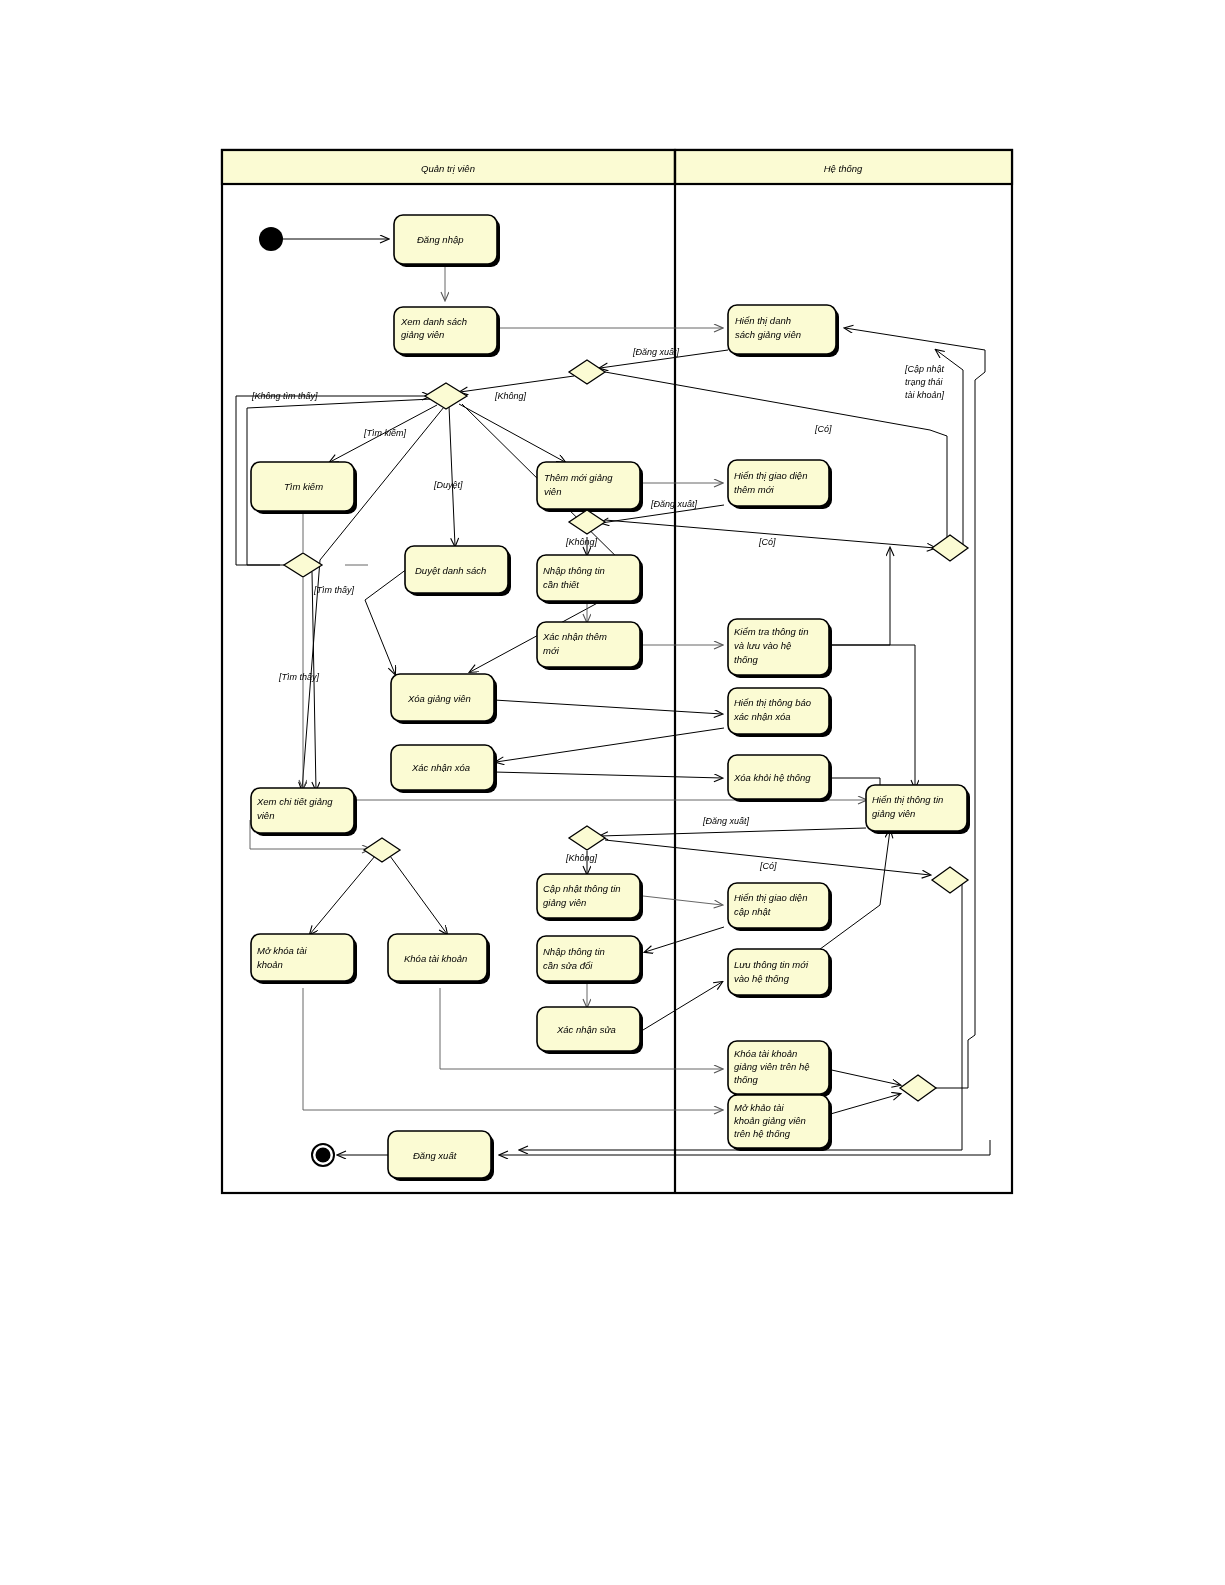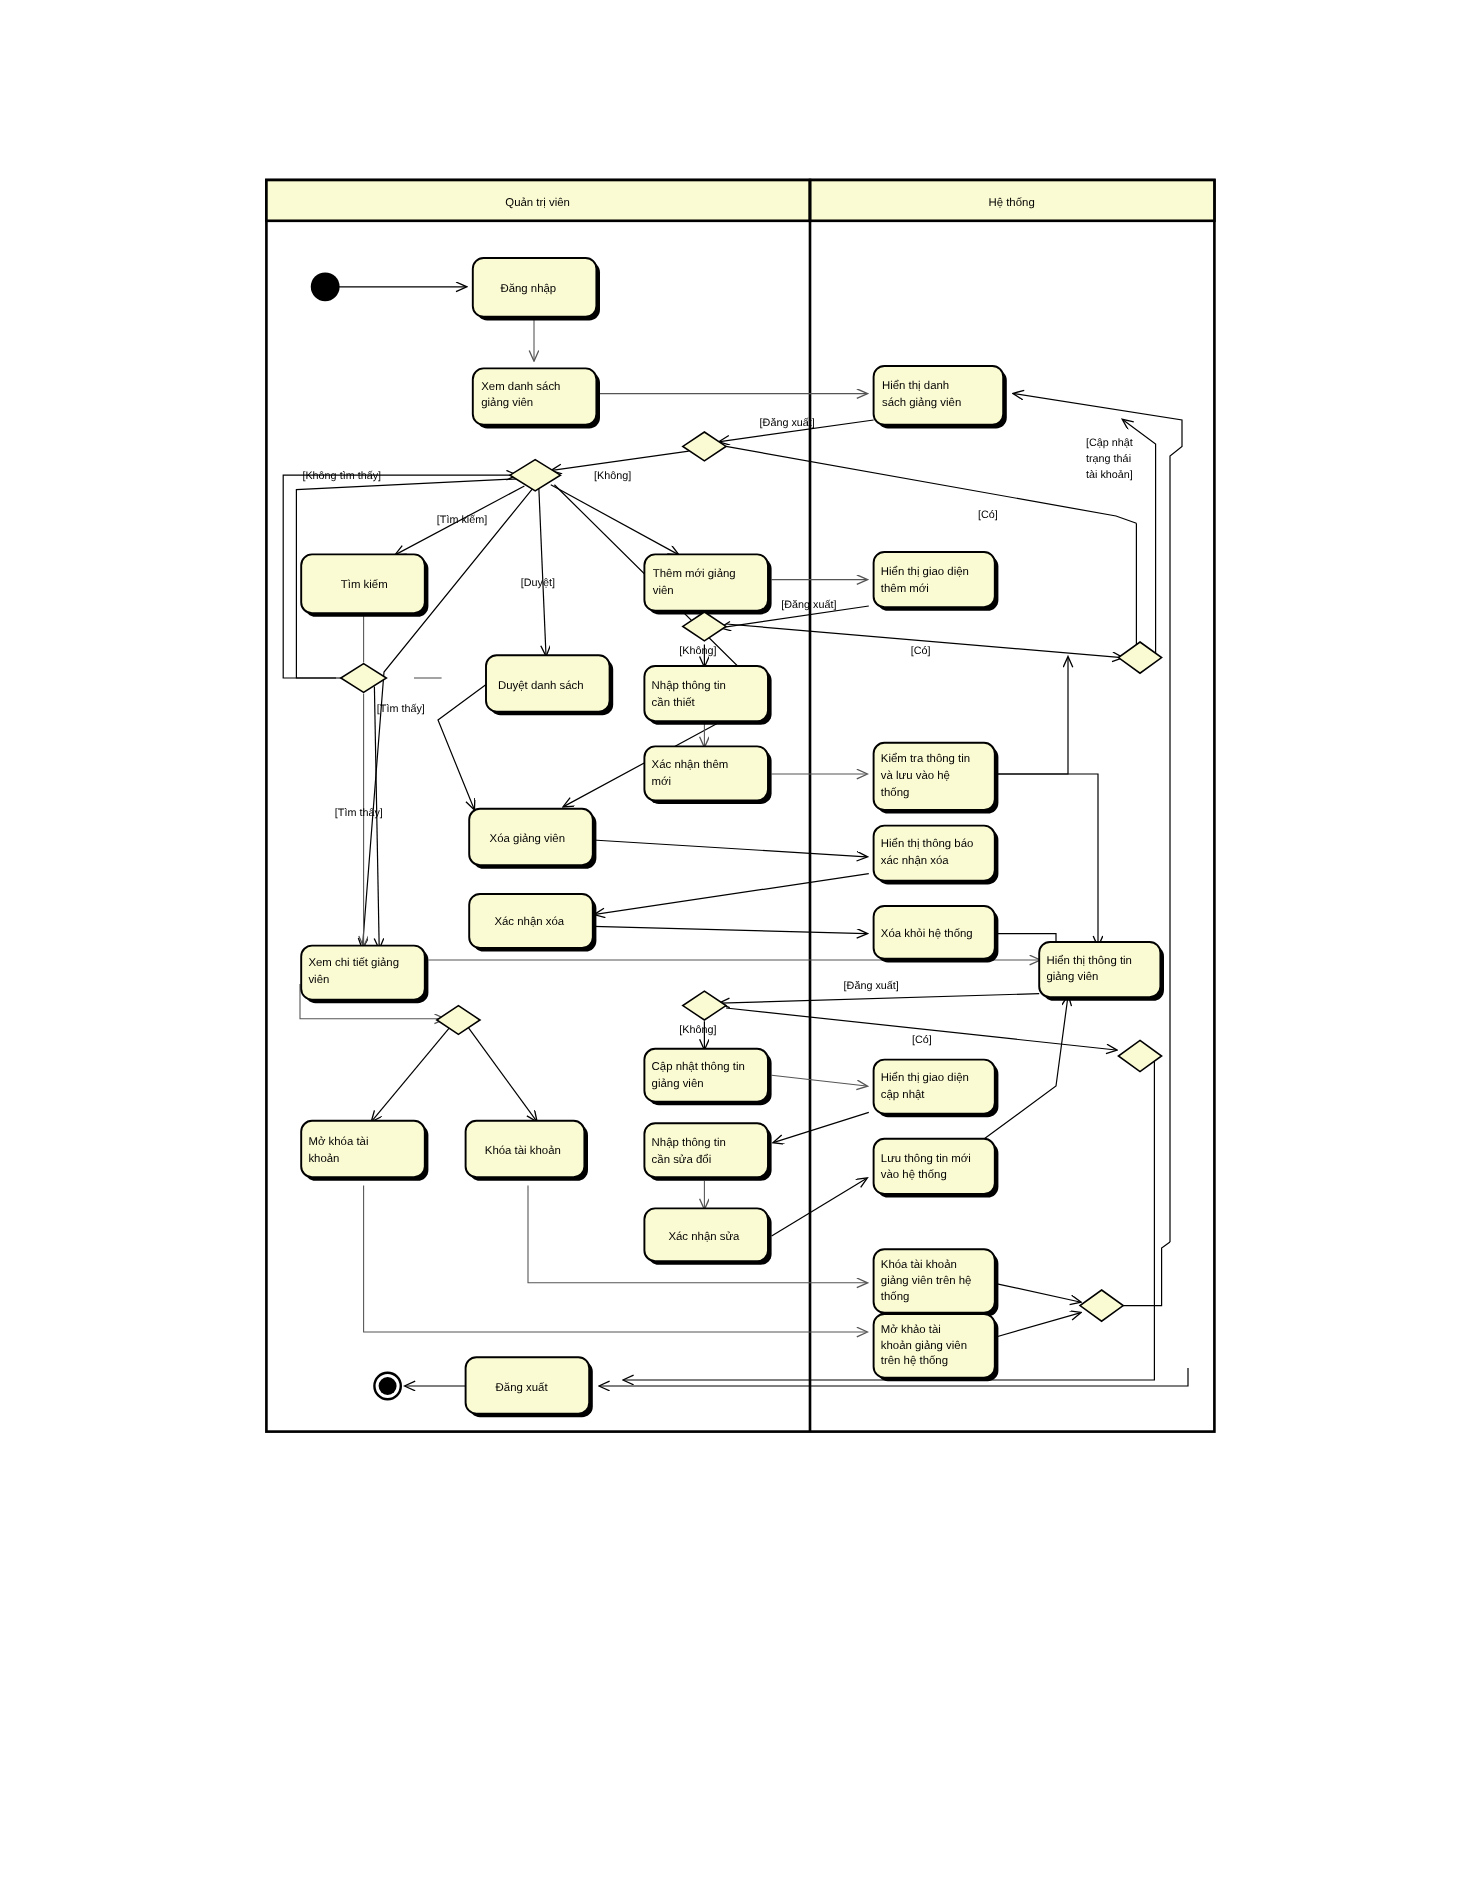--- a/index.html
+++ b/index.html
@@ -13,20 +13,21 @@
     height: 1585px;
     font-family: "Liberation Sans", sans-serif;
     position: relative;
     overflow: hidden;
   }
   #page {
     position: absolute;
     left: 0; top: 0;
     width: 1176px;
     height: 1585px;
+    font-style: italic;
   }
   svg.diagram {
     position: absolute;
     left: 0;
     top: 0;
     width: 1225px;
     height: 1585px;
   }
   .lane-header-text {
     font-size: 9.5px;

